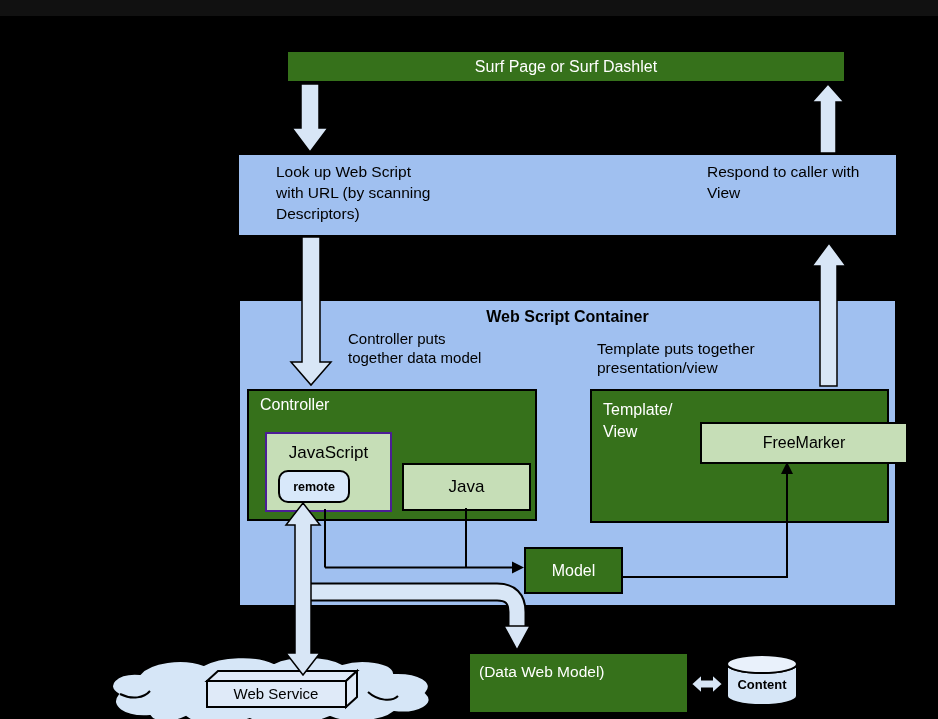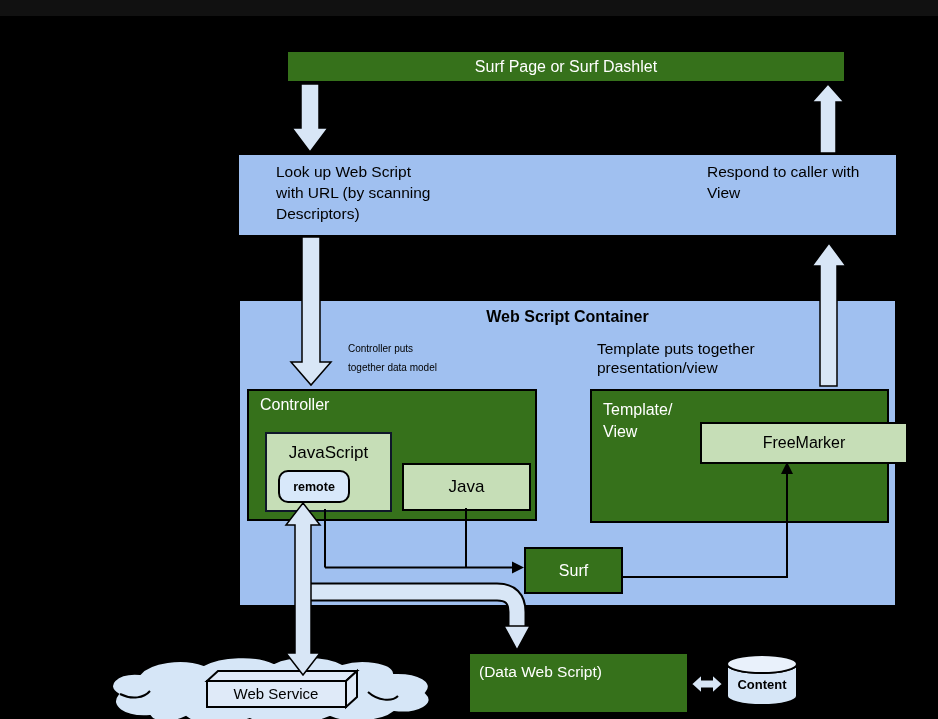--- a/index.html
+++ b/index.html
@@ -44,31 +44,31 @@
   .runtime-title      { left:243px; top:10px; font-size:16.5px; font-weight:bold; }
   .runtime-right-note { left:468px; top:6px;  font-size:15.5px; line-height:21px; }
 
   
   .container-panel {
     left:238px; top:283px; width:659px; height:308px;
     background:var(--panel-blue); border:2px solid #000;
     color:var(--text-dark);
   }
   .container-title { left:0; right:0; top:7px; text-align:center; font-size:16px; font-weight:bold; }
-  .controller-note { left:108px; top:38px; font-size:10px; line-height:19px; }
+  .controller-note { left:108px; top:28px; font-size:15px; line-height:19px; }
   .template-note   { left:357px; top:38px; font-size:15.5px; line-height:19px; }
 
   .controller-box {
     left:7px; top:88px; width:290px; height:132px;
     background:var(--dark-green); border:2px solid #000;
   }
   .controller-label { left:11px; top:5px; color:var(--text-light); font-size:16px; }
   .javascript-box {
     left:16px; top:41px; width:127px; height:80px;
-    background:var(--light-green); border:2px solid #0f172a;
+    background:var(--light-green); border:2px solid #4c1d95;
     text-align:center; font-size:17px; color:var(--text-dark);
   }
   .javascript-label { display:block; margin-top:9px; }
   .remote-box {
     left:11px; top:36px; width:72px; height:33px;
     background:var(--remote-blue); border:2.5px solid #000; border-radius:10px;
     display:flex; align-items:center; justify-content:center;
     font-size:12.5px; font-weight:bold; color:var(--text-dark);
   }
   .java-box {
@@ -150,26 +150,26 @@
 
     <div class="abs template-box">
       <div class="abs template-label pre">Template/
 View</div>
       <div class="abs freemarker-box">
         <span>FreeMarker</span>
       </div>
     </div>
 
     <div class="abs model-box">
-      <span>Surf</span>
+      <span>Model</span>
     </div>
   </div>
 
   <div class="abs repository-box">
-    <div>(Data Web Script)</div>
+    <div>(Data Web Model)</div>
   </div>
 
   <svg class="abs overlay" viewBox="0 0 938 719">
 
     <path d="M150,700 C124,702 108,690 118,678 C104,670 116,656 140,658 C150,646 182,641 204,649
          C220,640 256,638 274,647 C290,639 326,639 342,648 C362,642 392,646 394,657
          C418,656 436,666 426,677 C438,688 418,699 394,696 C382,706 348,709 330,701
          C308,711 266,712 250,703 C228,712 196,710 186,701 C172,708 154,707 150,700 Z" style="fill:var(--cloud-blue);stroke:#000;stroke-width:2"></path>
     <path d="M120,678 C132,684 144,682 150,675" style="fill:none;stroke:#000;stroke-width:2"></path>
     <path d="M368,676 C378,685 392,686 398,680" style="fill:none;stroke:#000;stroke-width:2"></path>

